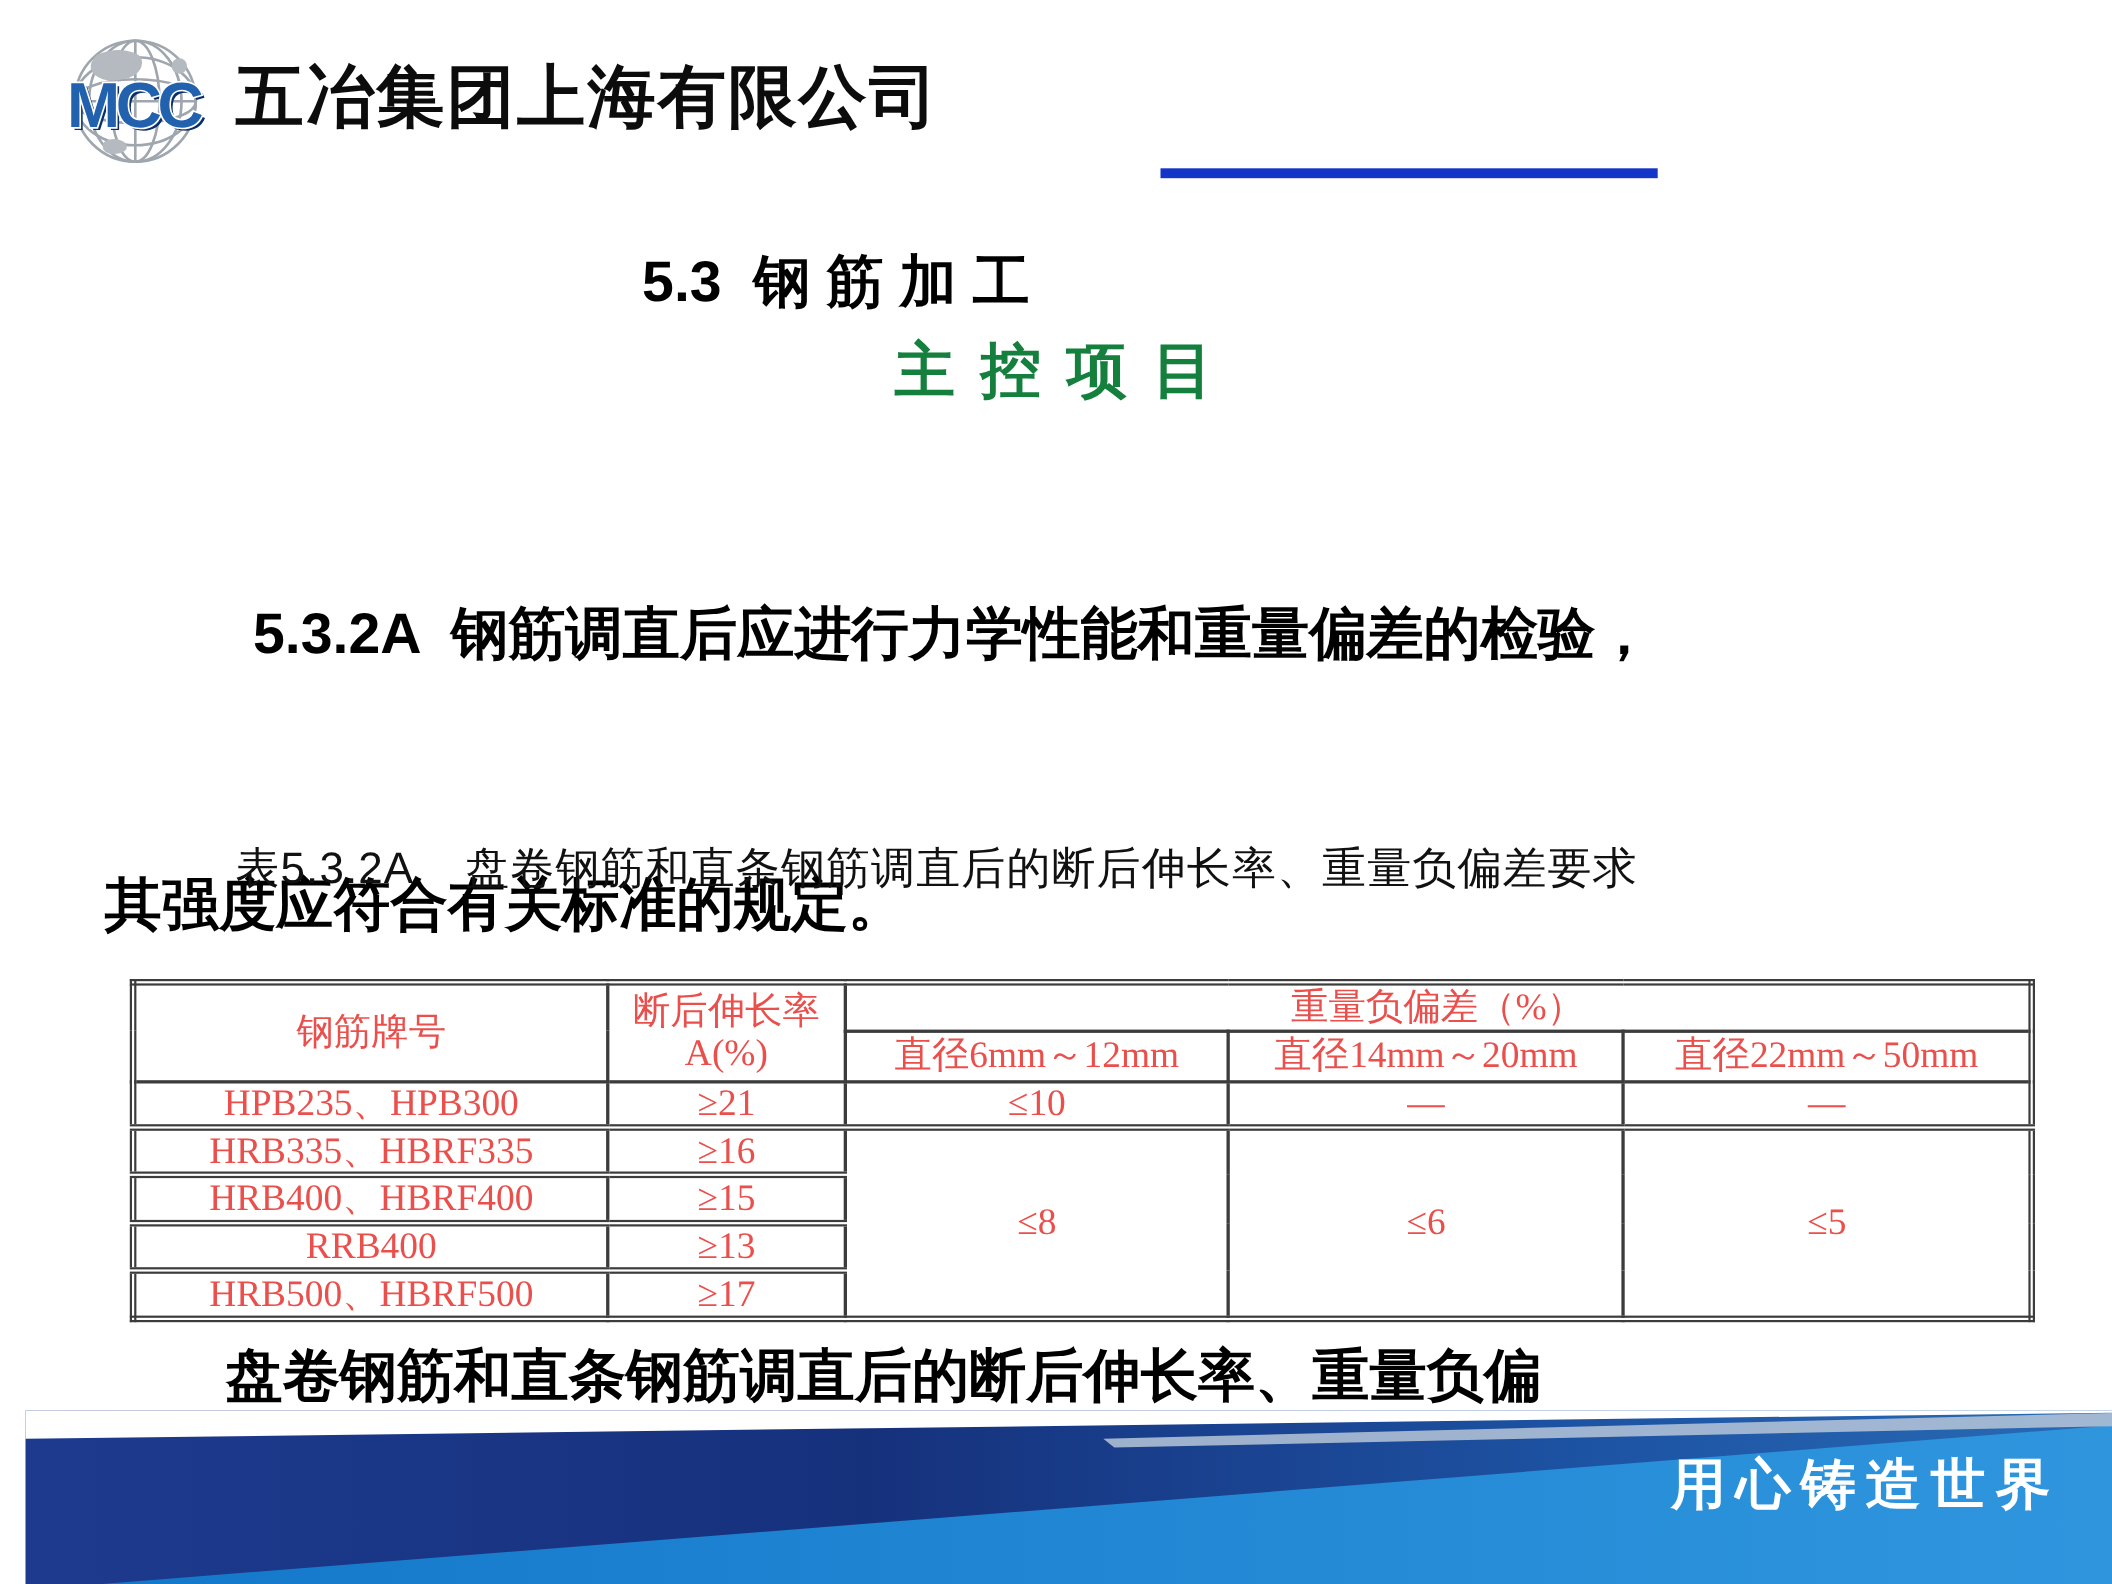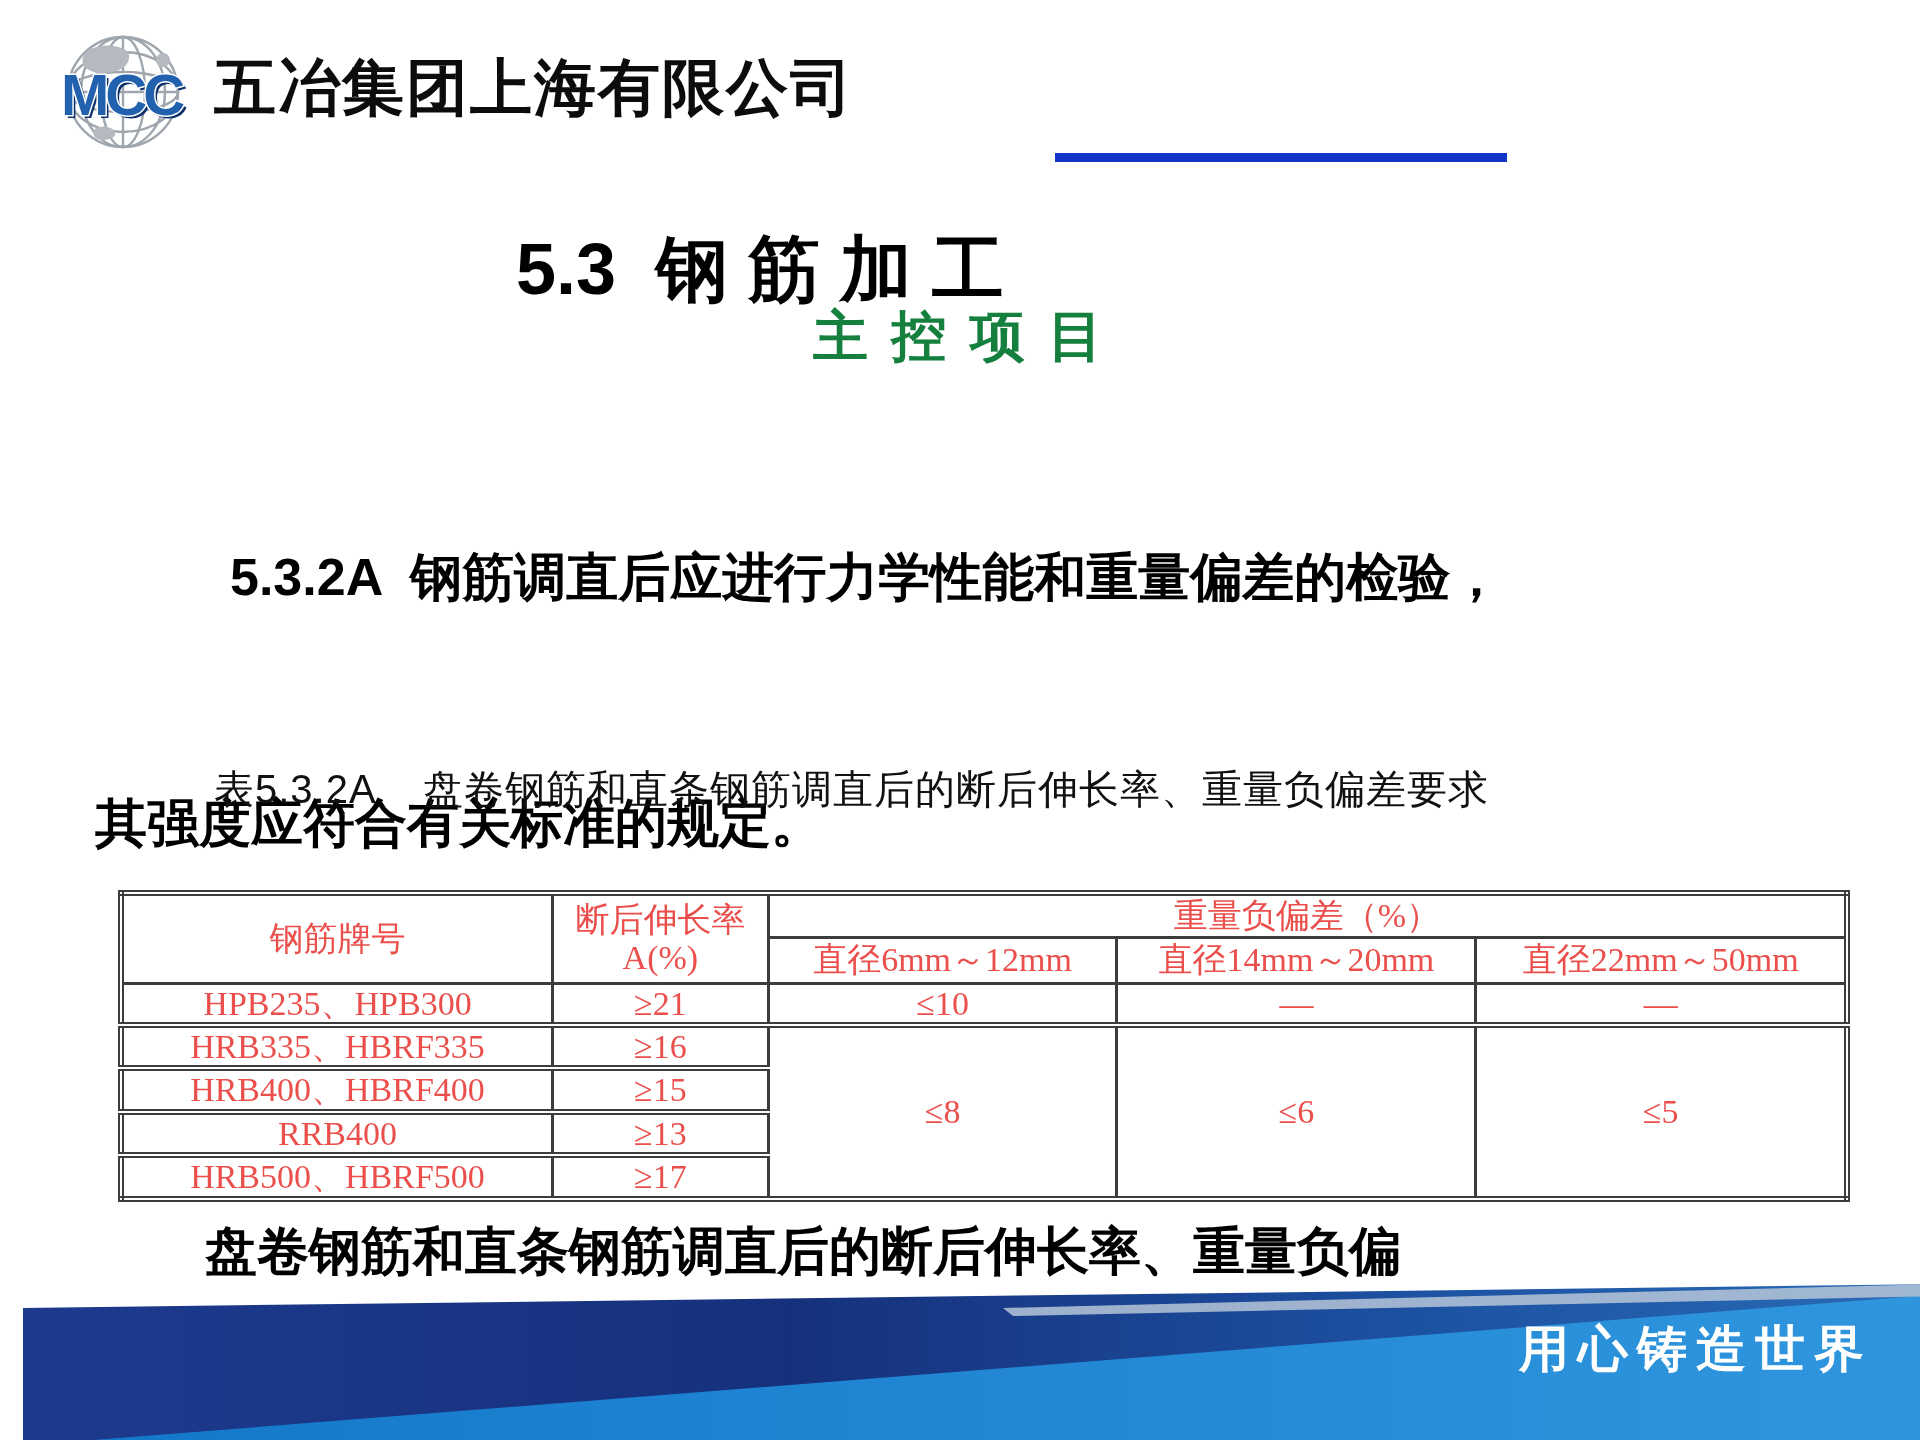--- a/index.html
+++ b/index.html
@@ -10,21 +10,21 @@
   
   .logo{position:absolute;left:36px;top:28px;width:175px;height:132px;}
   .company{
     position:absolute;left:214px;top:46px;font-size:62px;font-weight:900;
     color:#0c0c0c;letter-spacing:2px;white-space:pre;
   }
   .blue-rule{position:absolute;left:1055px;top:153px;width:452px;height:9px;background:#1336c9;}
   
   .title1{
     position:absolute;left:0;top:222px;width:1520px;text-align:center;
-    font-size:72px;font-weight:900;color:#000;white-space:pre;
+    font-size:52px;font-weight:900;color:#000;white-space:pre;
   }
   .title2{
     position:absolute;left:0;top:300px;width:1920px;text-align:center;
     font-size:55px;font-weight:900;color:#15803d;white-space:pre;letter-spacing:4px;
   }
   
   .bodytext{
     position:absolute;left:95px;top:372px;width:1760px;
     font-size:52px;font-weight:900;color:#000;line-height:82px;white-space:pre;
   }

